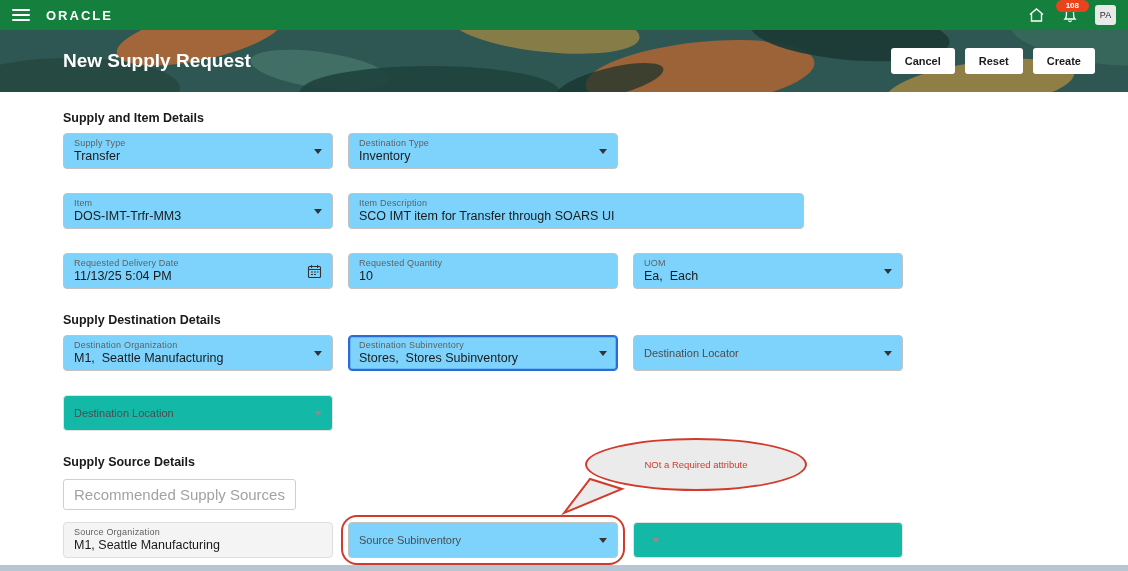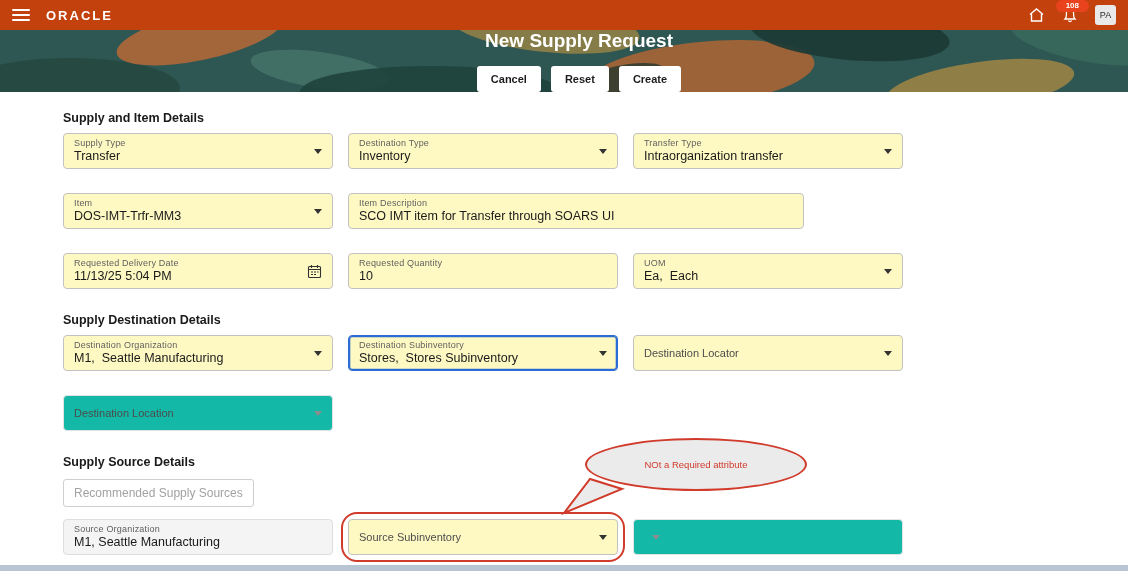--- a/index.html
+++ b/index.html
@@ -3,56 +3,56 @@
 <meta charset="utf-8">
 <style>
   * { box-sizing: border-box; margin: 0; padding: 0; }
   html,body { width:1128px; height:571px; }
   body {
     font-family: "Liberation Sans", sans-serif;
     background:#fff; position:relative; overflow:hidden;
   }
 
   
-  .topbar { height:30px; background:#c2410c; display:flex; align-items:center; padding:0 12px; gap:16px; }
+  .topbar { height:30px; background:#15803d; display:flex; align-items:center; padding:0 12px; gap:16px; }
   .hamburger { width:18px; height:12px; display:flex; flex-direction:column; justify-content:space-between; cursor:pointer; }
   .hamburger i { display:block; height:2px; background:#fff; border-radius:1px; }
   .brand { color:#fff; font-weight:700; letter-spacing:2px; font-size:13px; cursor:pointer; }
   .topbar-right { margin-left:auto; display:flex; align-items:center; gap:18px; }
   .icon-btn { position:relative; display:flex; align-items:center; cursor:pointer; }
   .badge { position:absolute; top:-7px; right:-12px; background:#e8431c; color:#fff; font-size:8px; font-weight:700; padding:1px 10px; border-radius:8px; line-height:1.2; }
   .avatar { width:21px; height:20px; background:#e9e9e9; color:#2b2b2b; border-radius:3px; font-size:9px; font-weight:400; display:flex; align-items:center; justify-content:center; cursor:pointer; }
 
   
-  .banner { position:relative; height:62px; background:#4d7c0f; overflow:hidden; display:flex; align-items:center; justify-content:space-between; padding:0 33px 0 63px;flex-direction:column; }
+  .banner { position:relative; height:62px; background:#4d7c0f; overflow:hidden; display:flex; align-items:center; justify-content:space-between; padding:0 33px 0 63px; }
   .banner svg.deco { position:absolute; left:0; top:0; width:100%; height:100%; }
   .banner-title { position:relative; z-index:2; color:#fff; font-size:19px; font-weight:700; }
   .banner-actions { position:relative; z-index:2; display:flex; gap:10px; }
   .banner-actions button { background:#fff; color:#1c1c1c; border:none; border-radius:3px; padding:7px 14px; font-size:11px; font-weight:700; font-family:inherit; cursor:pointer; }
 
   
   .content { padding:19px 0 0 63px; }
   .section-heading { font-size:12.5px; font-weight:700; color:#1a1a1a; margin-bottom:8px; }
   .row { display:flex; gap:15px; margin-bottom:24px; }
 
-  .field { width:270px; height:36px; background:#fef9c3; border:1px solid #c2c2c2; border-radius:4px; display:flex; align-items:center; padding:0 10px; position:relative; cursor:pointer; }
+  .field { width:270px; height:36px; background:#7dd3fc; border:1px solid #c2c2c2; border-radius:4px; display:flex; align-items:center; padding:0 10px; position:relative; cursor:pointer; }
   .field .texts { display:flex; flex-direction:column; justify-content:center; flex:1; overflow:hidden; }
   .flabel { font-size:9px; color:#5f5f5f; line-height:1.25; letter-spacing:.2px; white-space:nowrap; }
   .fvalue { font-size:12.5px; color:#1a1a1a; line-height:1.25; white-space:nowrap; }
   .caret { width:0; height:0; border-left:4px solid transparent; border-right:4px solid transparent; border-top:5px solid #333; margin-left:8px; flex:none; }
   .field.wide { width:456px; }
   .field.empty .emptylabel { font-size:11px; color:#4c4c4c; flex:1; white-space:nowrap; }
   .field.focused { border-color:#2b6cd4; box-shadow:0 0 0 1.3px #2b6cd4 inset; }
   .field.disabled { background:#14b8a6; border-color:#e3e3e3; cursor:default; }
   .field.disabled .caret { border-top-color:#8d8d8d; }
   .field.readonly { cursor:default; }
   .field.readonly-bg { background:#f4f4f4; border-color:#dedede; cursor:default; }
   .cal-icon { flex:none; margin-left:8px; display:flex; }
 
-  .ghost-btn { display:inline-block; margin:2px 0 12px 0; padding:6px 10px; font-size:12px; color:#a2a2a2; background:#fff; border:1px solid #cfcfcf; border-radius:3px; font-family:inherit; cursor:default; }
+  .ghost-btn { display:inline-block; margin:2px 0 12px 0; padding:6px 10px; font-size:15px; color:#a2a2a2; background:#fff; border:1px solid #cfcfcf; border-radius:3px; font-family:inherit; cursor:default; }
 
   
   .red-ring { position:absolute; left:-8px; right:-8px; top:-8px; bottom:-8px; border:2px solid #d13b2c; border-radius:16px; pointer-events:none; z-index:6; }
   .bubble { position:absolute; left:585px; top:438px; width:222px; height:53px; border:2px solid #d13b2c; border-radius:50%; background:#ebebeb; display:flex; align-items:center; justify-content:center; z-index:5; pointer-events:none; }
   .bubble span { color:#d13b2c; font-size:9.5px; }
   .tail { position:absolute; left:558px; top:477px; z-index:4; pointer-events:none; }
 
   .bottom-strip { position:absolute; left:0; right:0; bottom:0; height:6px; background:#b8c6d3; }
 </style>
 </head>
@@ -117,27 +117,20 @@
       </div>
       <span class="caret"></span>
     </div>
     <div class="field">
       <div class="texts">
         <span class="flabel">Destination Type</span>
         <span class="fvalue">Inventory</span>
       </div>
       <span class="caret"></span>
     </div>
-    <div class="field">
-      <div class="texts">
-        <span class="flabel">Transfer Type</span>
-        <span class="fvalue">Intraorganization transfer</span>
-      </div>
-      <span class="caret"></span>
-    </div>
   </div>
 
   <div class="row">
     <div class="field">
       <div class="texts">
         <span class="flabel">Item</span>
         <span class="fvalue">DOS-IMT-Trfr-MM3</span>
       </div>
       <span class="caret"></span>
     </div>

